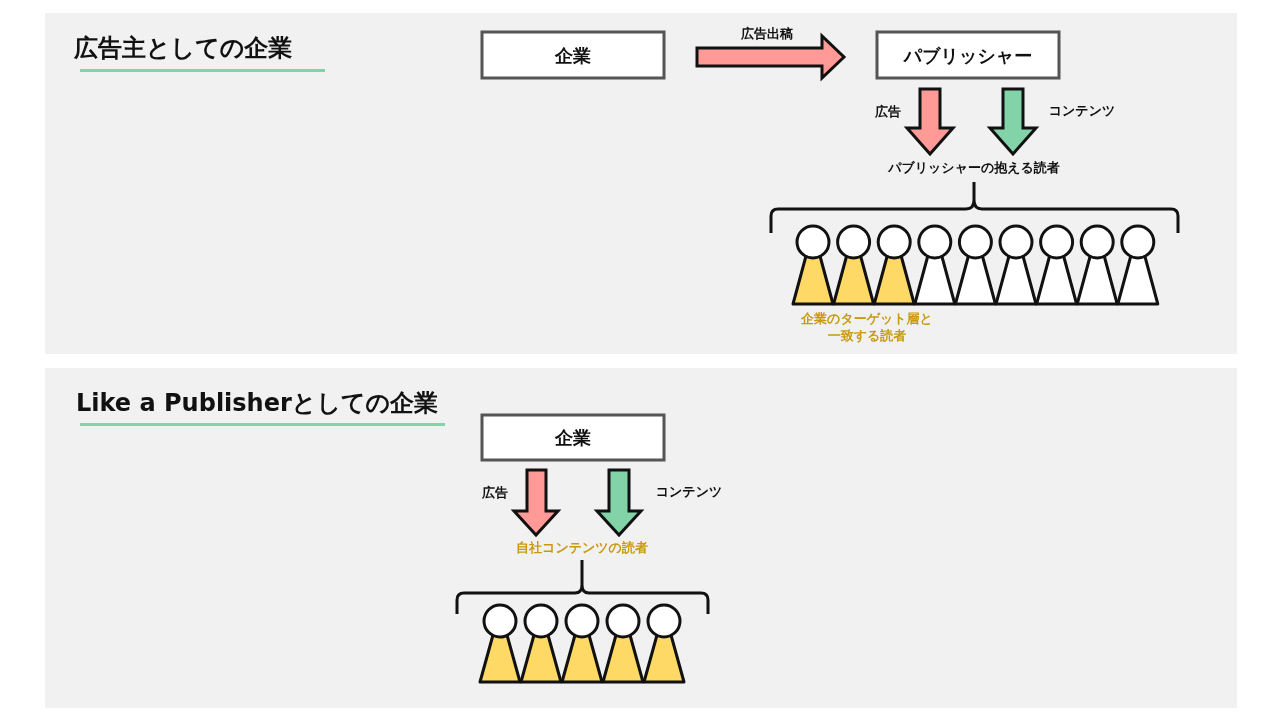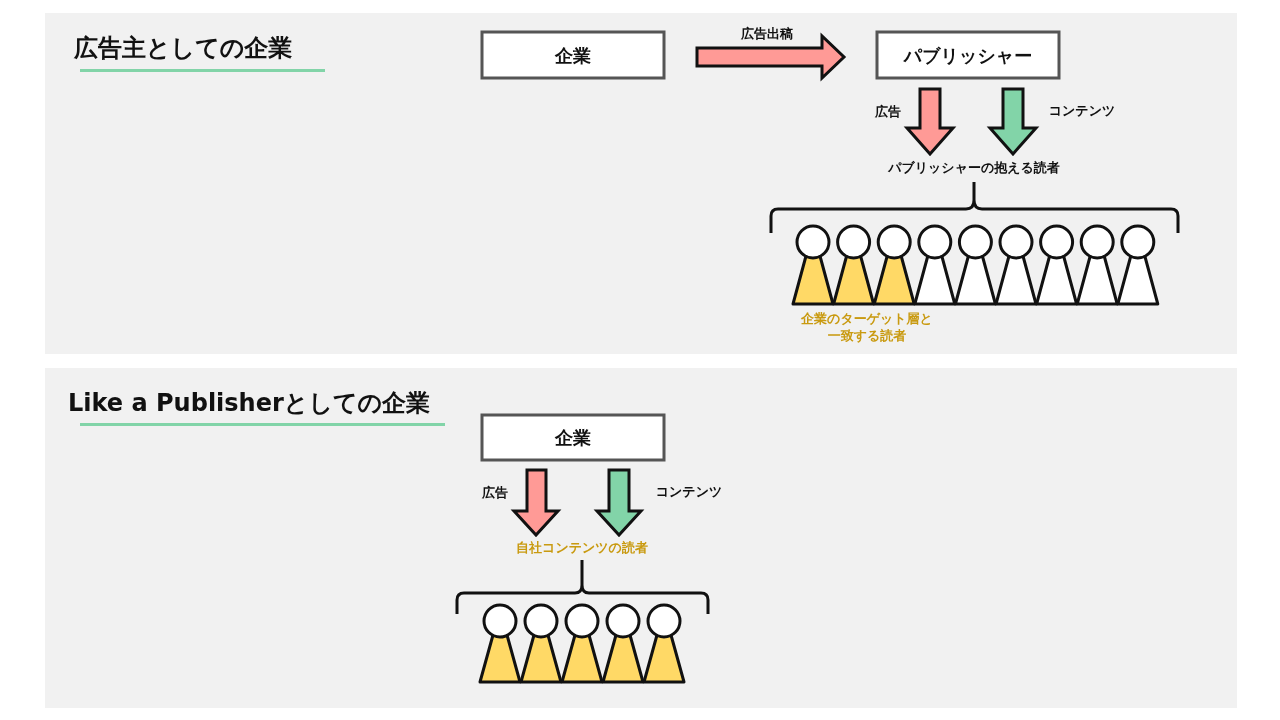--- a/index.html
+++ b/index.html
@@ -15,21 +15,21 @@
   </style>
 </head>
 <body>
 
 <div class="panel" id="panel1" style="background: rgb(241, 241, 241);"></div>
 <div class="panel" id="panel2" style="background: rgb(241, 241, 241);"></div>
 
 <div class="section-title" style="left:74px; top:32px;">広告主としての企業</div>
 <div class="title-underline" style="left: 80px; top: 69px; width: 245px; background: rgb(130, 212, 168);"></div>
 
-<div class="section-title" style="left:68px; top:387px;">Like a Publisherとしての企業</div>
+<div class="section-title" style="left:76px; top:387px;">Like a Publisherとしての企業</div>
 <div class="title-underline" style="left: 80px; top: 423px; width: 365px; background: rgb(130, 212, 168);"></div>
 
 <svg class="diagram" width="1280" height="720" viewBox="0 0 1280 720">
 
   <g>
     <rect x="482" y="32" width="182" height="46" fill="#fff" stroke="#555" stroke-width="3"></rect>
     <text x="573" y="62" text-anchor="middle" font-size="18" fill="#111">企業</text>
 
     <polygon points="697,48 822,48 822,36 844,57 822,78 822,66 697,66" fill="#ff9a96" stroke="#111" stroke-width="3" stroke-linejoin="miter"></polygon>
     <text x="767" y="38" text-anchor="middle" font-size="13" fill="#111">広告出稿</text>

